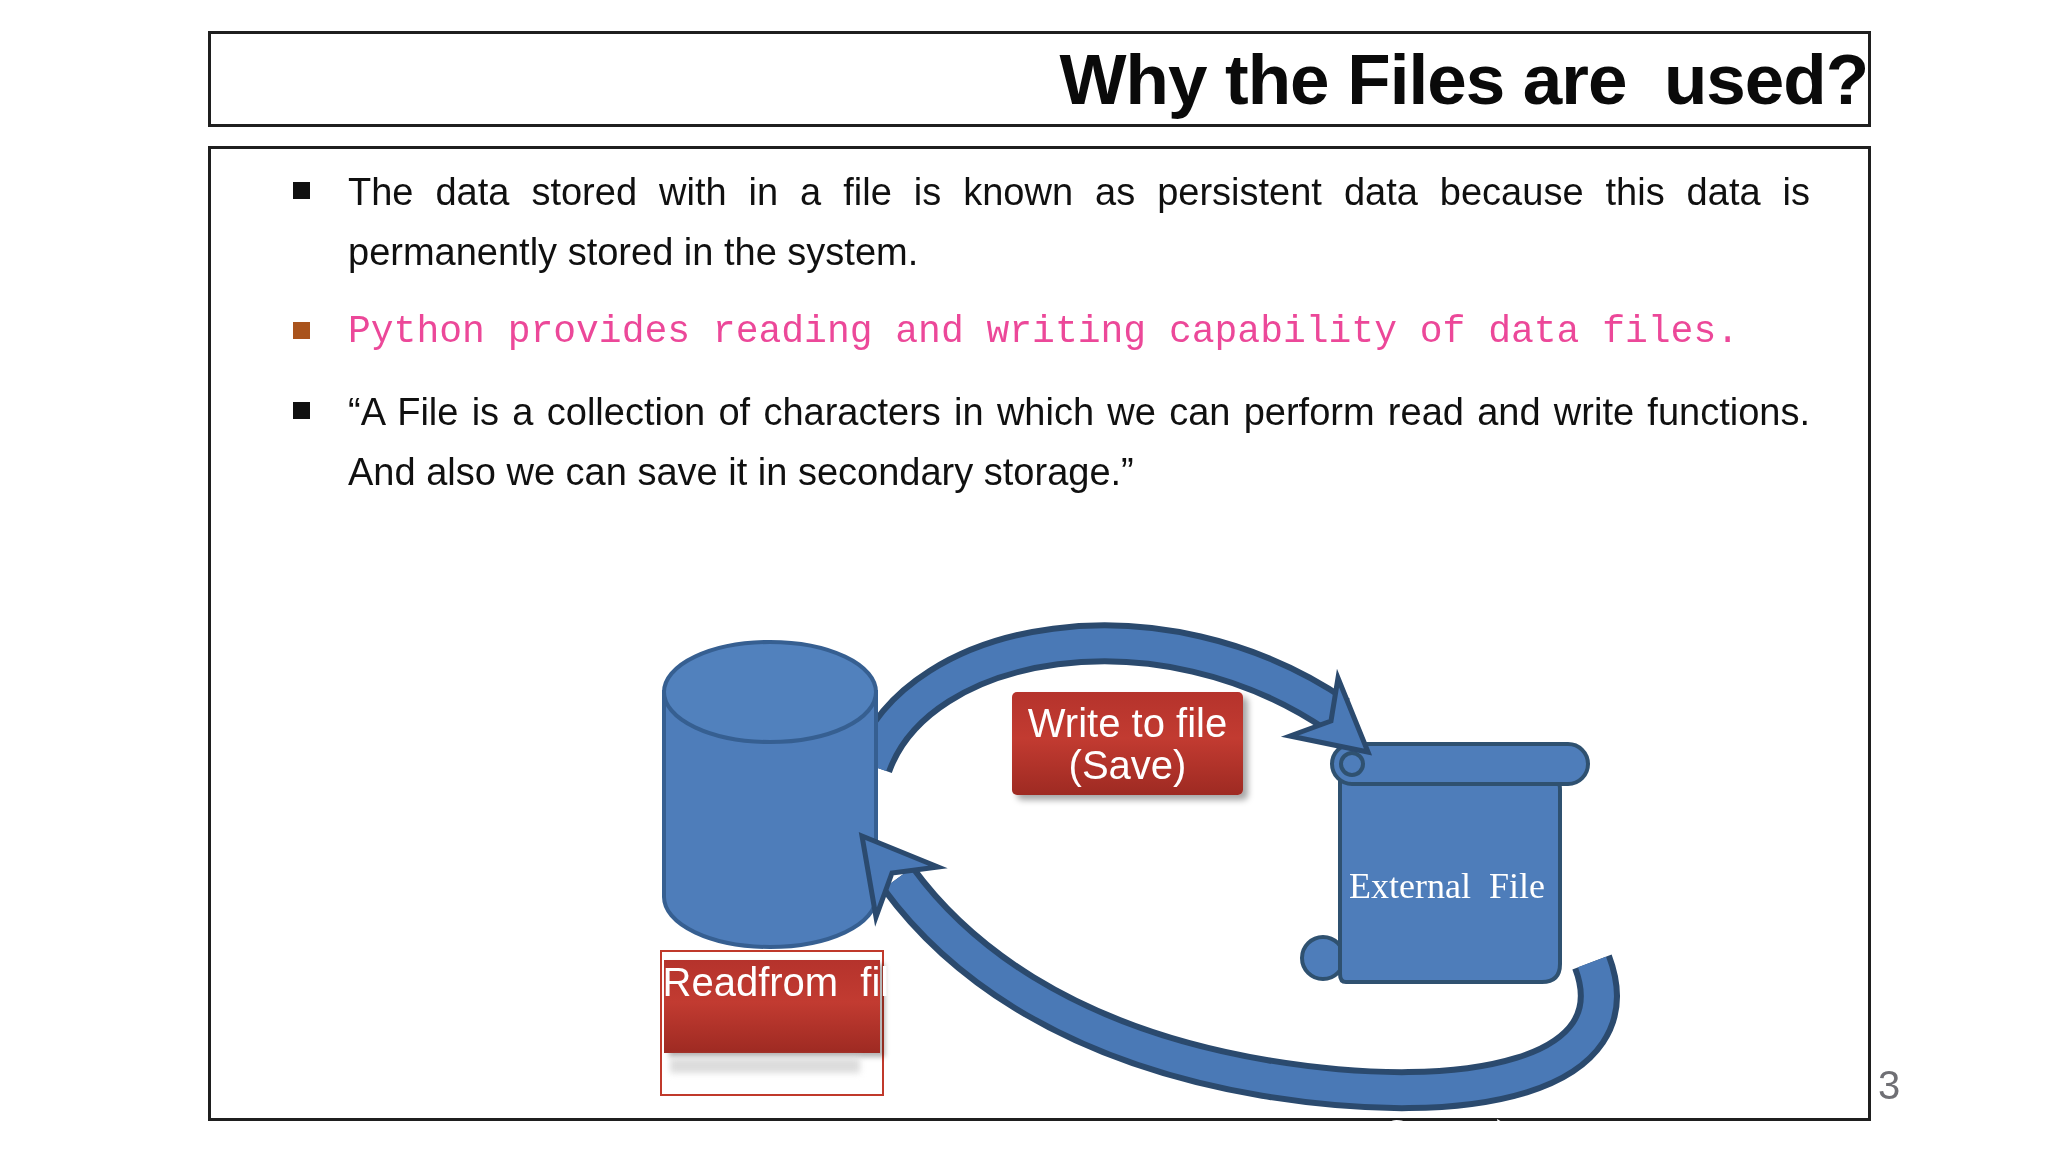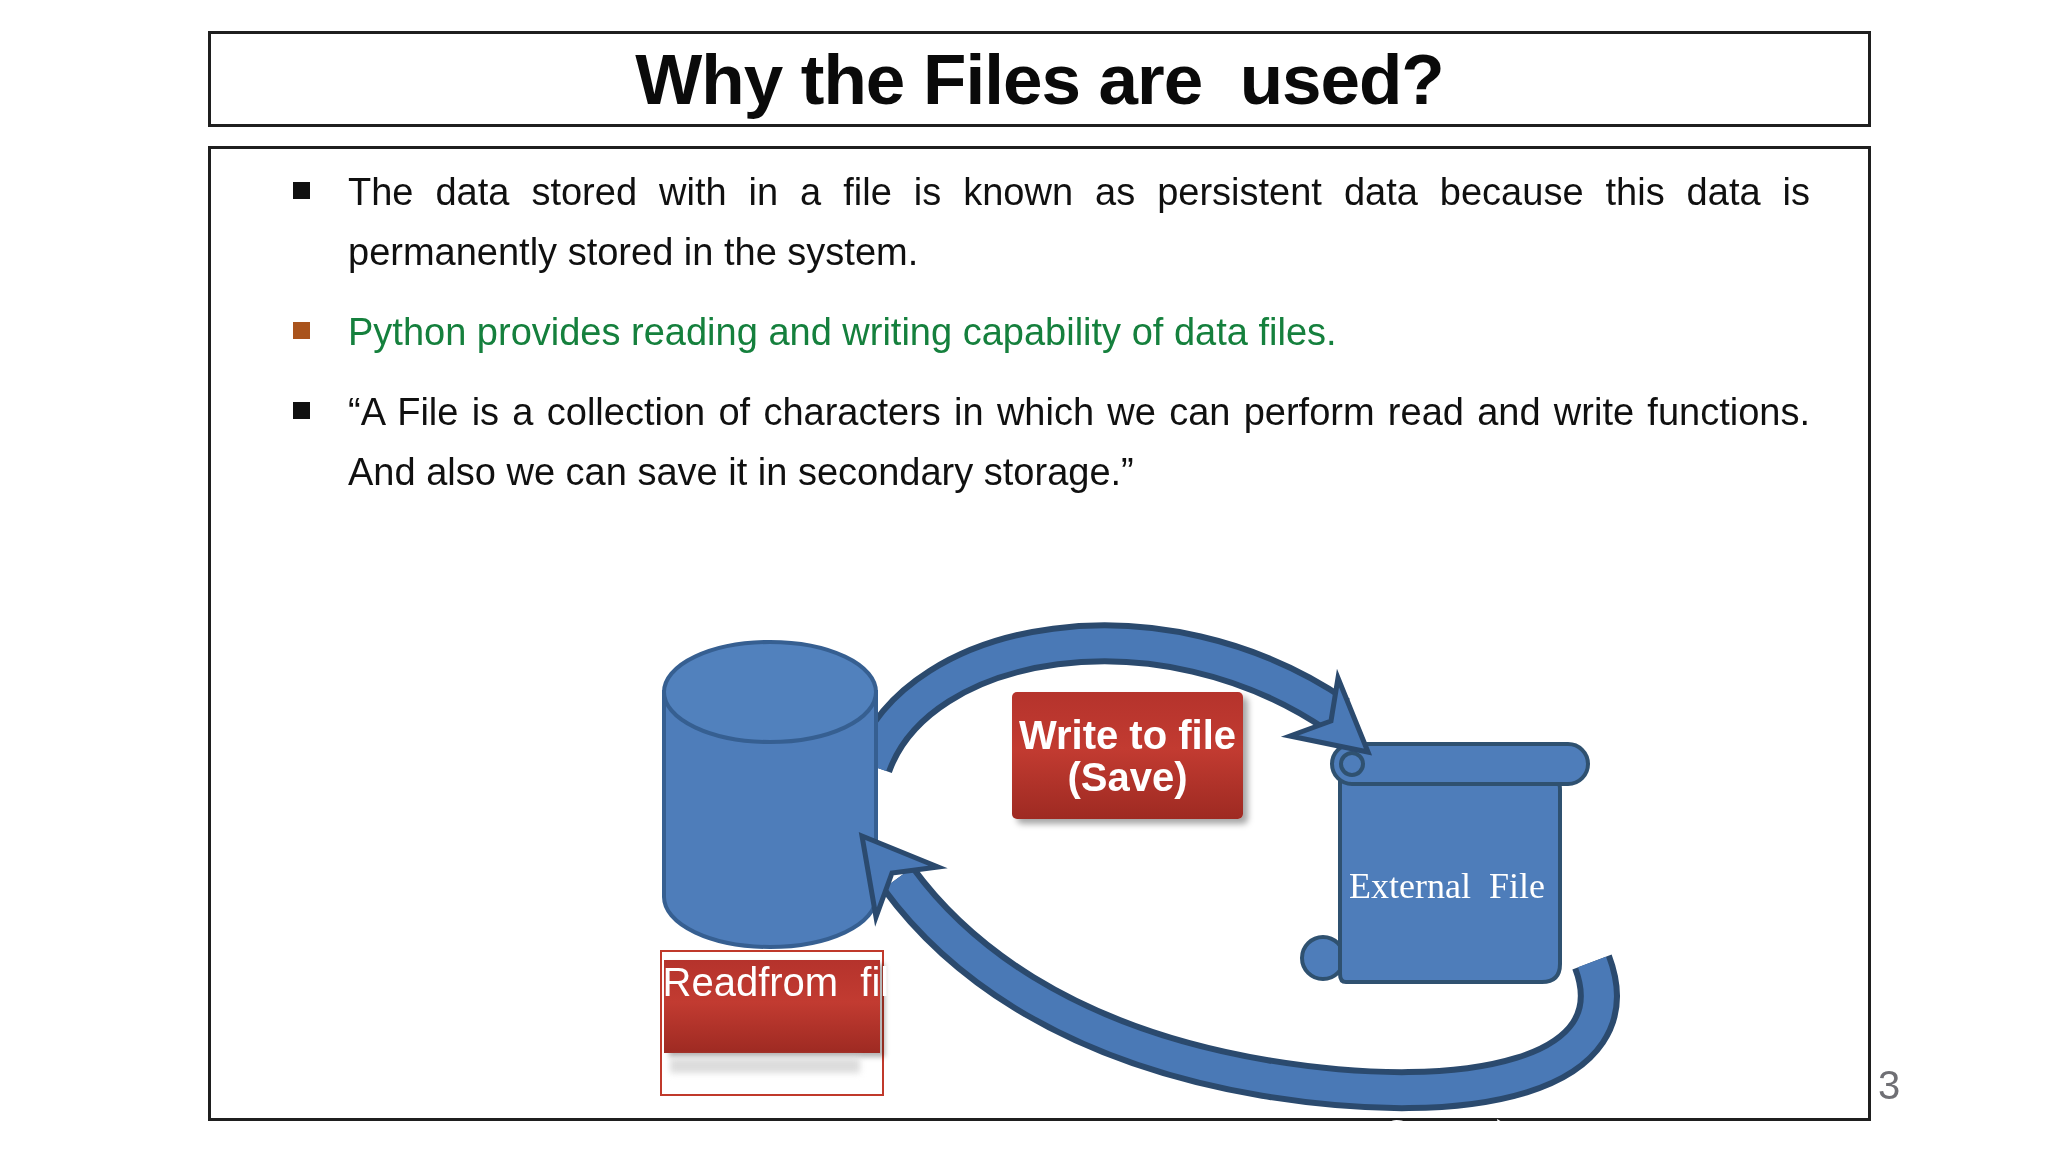--- a/index.html
+++ b/index.html
@@ -2,49 +2,49 @@
 <html><head>
 <meta charset="utf-8">
 <style>
   html,body{margin:0;padding:0;background:#ffffff;}
   .slide{position:relative;width:2048px;height:1152px;background:#ffffff;overflow:hidden;
          font-family:"Liberation Sans",sans-serif;}
 
   
   .title-box{position:absolute;left:208px;top:31px;width:1663px;height:96px;
              border:3px solid #1f1f1f;box-sizing:border-box;background:#fff;
-             display:flex;align-items:center;justify-content:center;}
+             display:flex;align-items:center;justify-content:flex-end;}
   .title-box h1{margin:0;font-size:71px;font-weight:700;color:#0a0a0a;
                 letter-spacing:-1px;white-space:pre;}
 
   
   .content-box{position:absolute;left:208px;top:146px;width:1663px;height:975px;
                border:3px solid #1f1f1f;box-sizing:border-box;background:#fff;}
   ul.bullets{margin:0;padding:13px 58px 0 2px;list-style:none;}
   ul.bullets li{position:relative;margin:0 0 20px 80px;padding-left:55px;
                 font-size:38px;line-height:60px;text-align:justify;color:#101010;}
   ul.bullets li::before{content:"";position:absolute;left:0;top:20px;width:17px;height:17px;
                         background:#101010;}
-  ul.bullets li.b-brown{color:#15803d;}
+  ul.bullets li.b-brown{color:#ec4899;font-family:Liberation Mono, monospace;}
   ul.bullets li.b-brown::before{background:#A9531C;}
 
   
   svg.diagram{position:absolute;left:0;top:0;}
 
   .lbl-python{position:absolute;left:664px;top:764px;width:213px;text-align:center;
               color:#ffffff;font-size:46px;line-height:52px;}
   .lbl-external{position:absolute;left:1339px;top:784px;width:216px;text-align:center;
                 color:#ffffff;font-family:"Liberation Serif",serif;font-size:36px;
                 line-height:41px;white-space:pre;}
 
-  .write-box{position:absolute;left:1012px;top:692px;width:231px;height:127px;
+  .write-box{position:absolute;left:1012px;top:692px;width:231px;height:103px;
              background:linear-gradient(180deg,#b5332c 0%,#c23b31 45%,#9e2a22 100%);
              border-radius:5px;box-shadow:5px 5px 6px rgba(0,0,0,0.35);
              display:flex;flex-direction:column;justify-content:center;
-             text-align:center;color:#fff;font-size:40px;line-height:42px;font-weight:bold;}
+             text-align:center;color:#fff;font-size:40px;line-height:42px;}
 
   .read-outer{position:absolute;left:660px;top:950px;width:224px;height:146px;
               background:#ffffff;border:2px solid #c0392b;box-sizing:border-box;}
   .read-fill{position:absolute;left:2px;top:8px;width:216px;height:93px;
              background:linear-gradient(180deg,#b5332c 0%,#c23b31 45%,#9e2a22 100%);
              box-shadow:5px 4px 5px rgba(0,0,0,0.3);
              display:flex;flex-direction:row;justify-content:center;
              color:#fff;font-size:40px;line-height:44px;padding-left:30px;
              box-sizing:border-box;white-space:pre;}
   .read-ghost{position:absolute;left:8px;top:106px;width:190px;height:15px;

